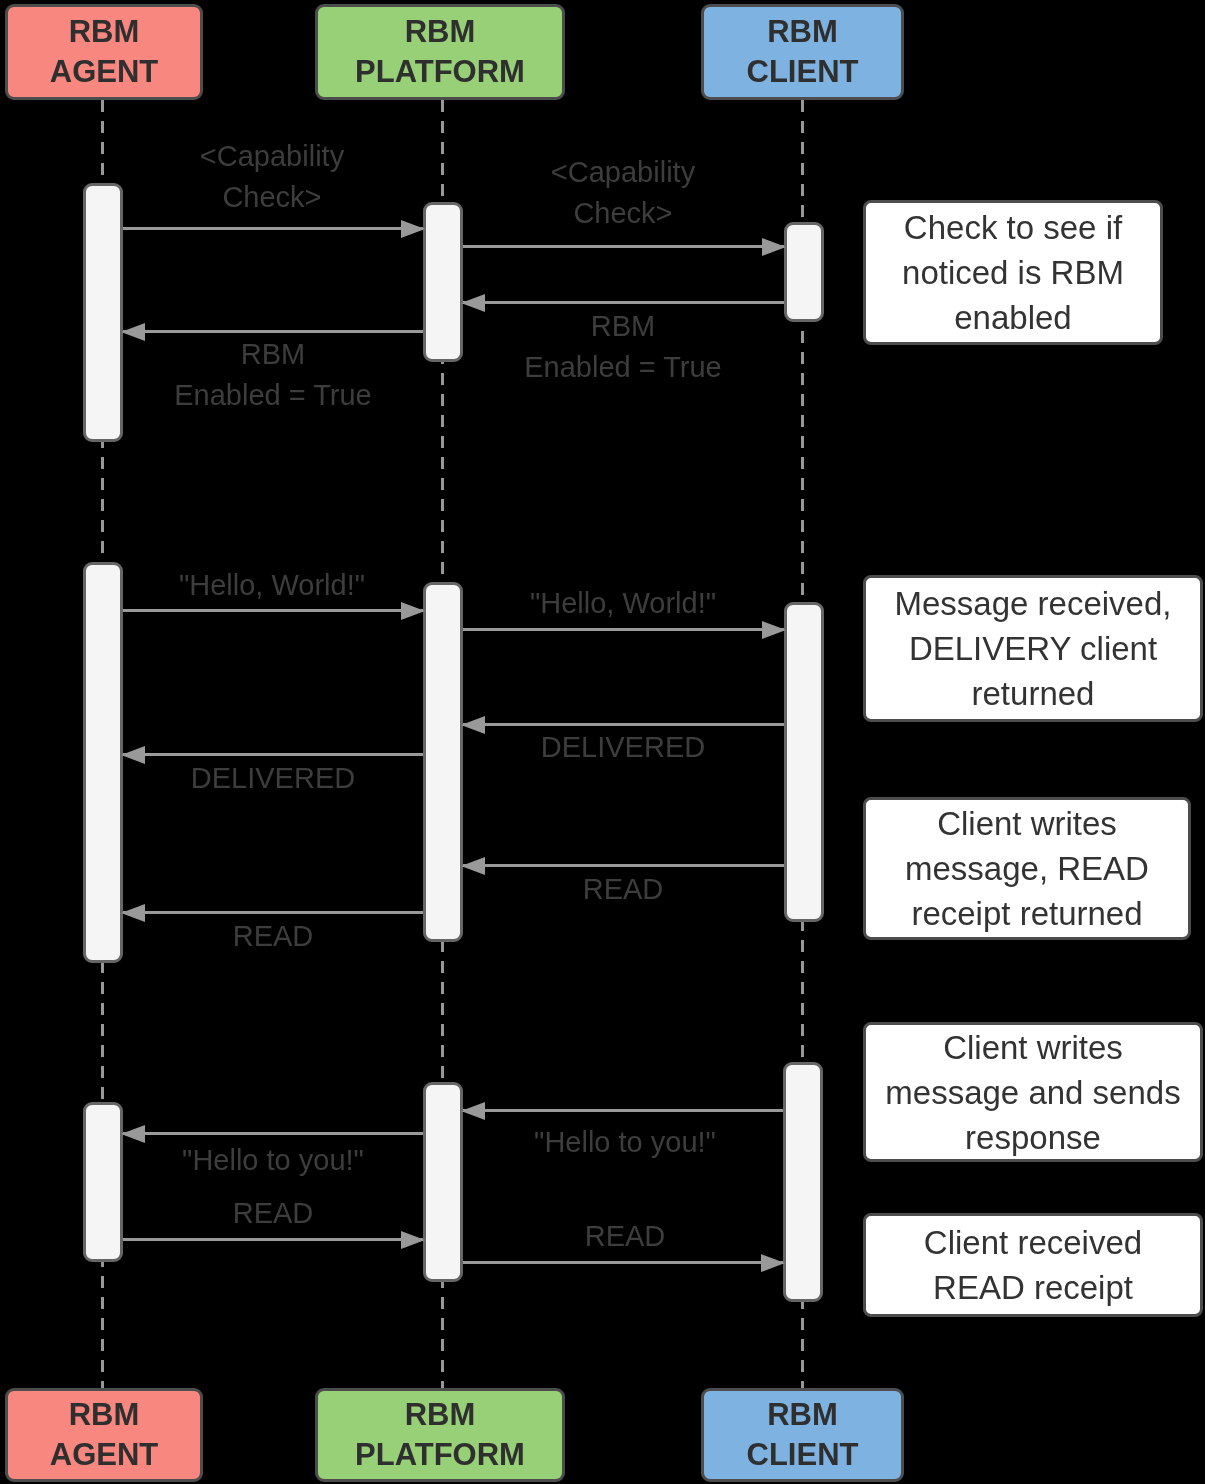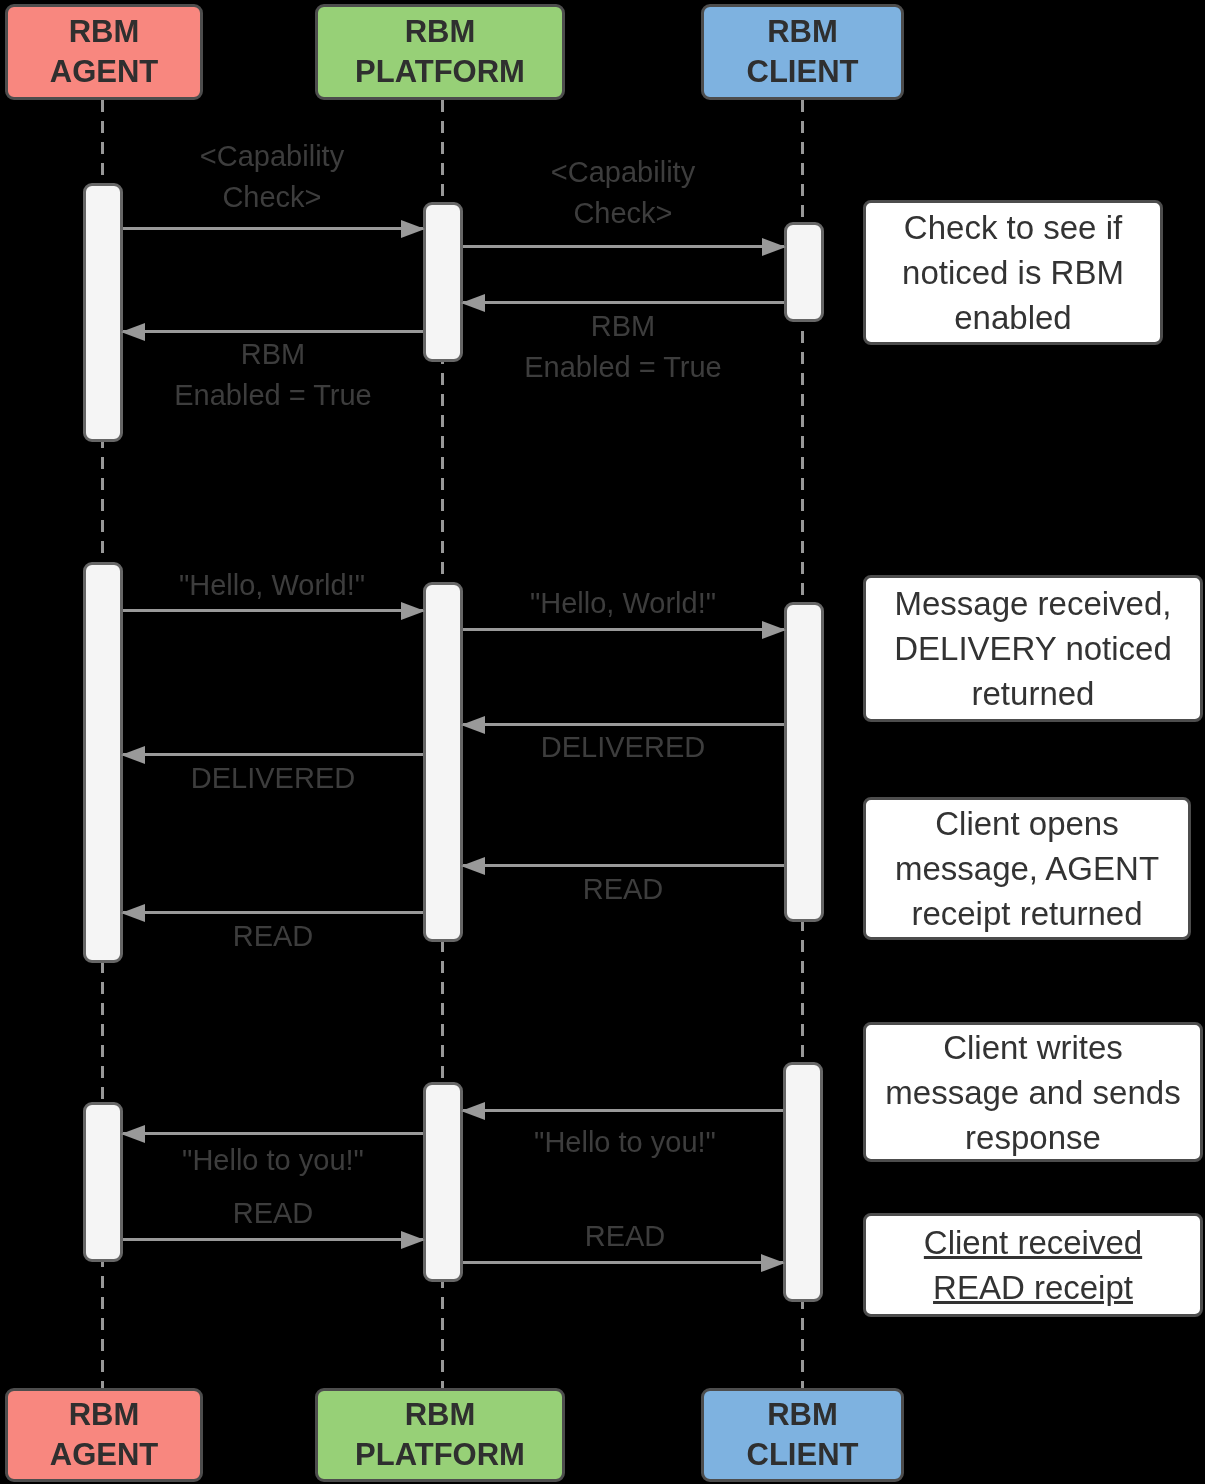--- a/index.html
+++ b/index.html
@@ -184,30 +184,30 @@
 
   <div class="lbl" style="left:625px; top:1122px;">"Hello to you!"</div>
   <div class="lbl" style="left:273px; top:1140px;">"Hello to you!"</div>
   <div class="lbl" style="left:273px; top:1193px;">READ</div>
   <div class="lbl" style="left:625px; top:1216px;">READ</div>
 
   <div class="note" style="left:863px; top:200px;  width:300px; height:145px;">
     <div style="width:280px;">Check to see if noticed is RBM enabled</div>
   </div>
   <div class="note" style="left:863px; top:575px;  width:340px; height:147px;">
-    <div style="width:300px;">Message received, DELIVERY noticed returned</div>
+    <div style="width:300px;">Message received, DELIVERY client returned</div>
   </div>
   <div class="note" style="left:863px; top:797px;  width:328px; height:143px;">
-    <div style="width:270px;">Client opens message, AGENT receipt returned</div>
+    <div style="width:270px;">Client writes message, READ receipt returned</div>
   </div>
   <div class="note" style="left:863px; top:1022px; width:340px; height:140px;">
     <div style="width:300px;">Client writes message and sends response</div>
   </div>
   <div class="note" style="left:863px; top:1213px; width:340px; height:104px;">
-    <div style="width:250px;text-decoration:underline;">Client received READ receipt</div>
+    <div style="width:250px;">Client received READ receipt</div>
   </div>
 
   <div class="actor agent" style="left:5px; top:4px; width:198px; height:96px;">
     <span>RBM</span>
     <span>AGENT</span>
   </div>
   <div class="actor platform" style="left:315px; top:4px; width:250px; height:96px;">
     <span>RBM</span>
     <span>PLATFORM</span>
   </div>

